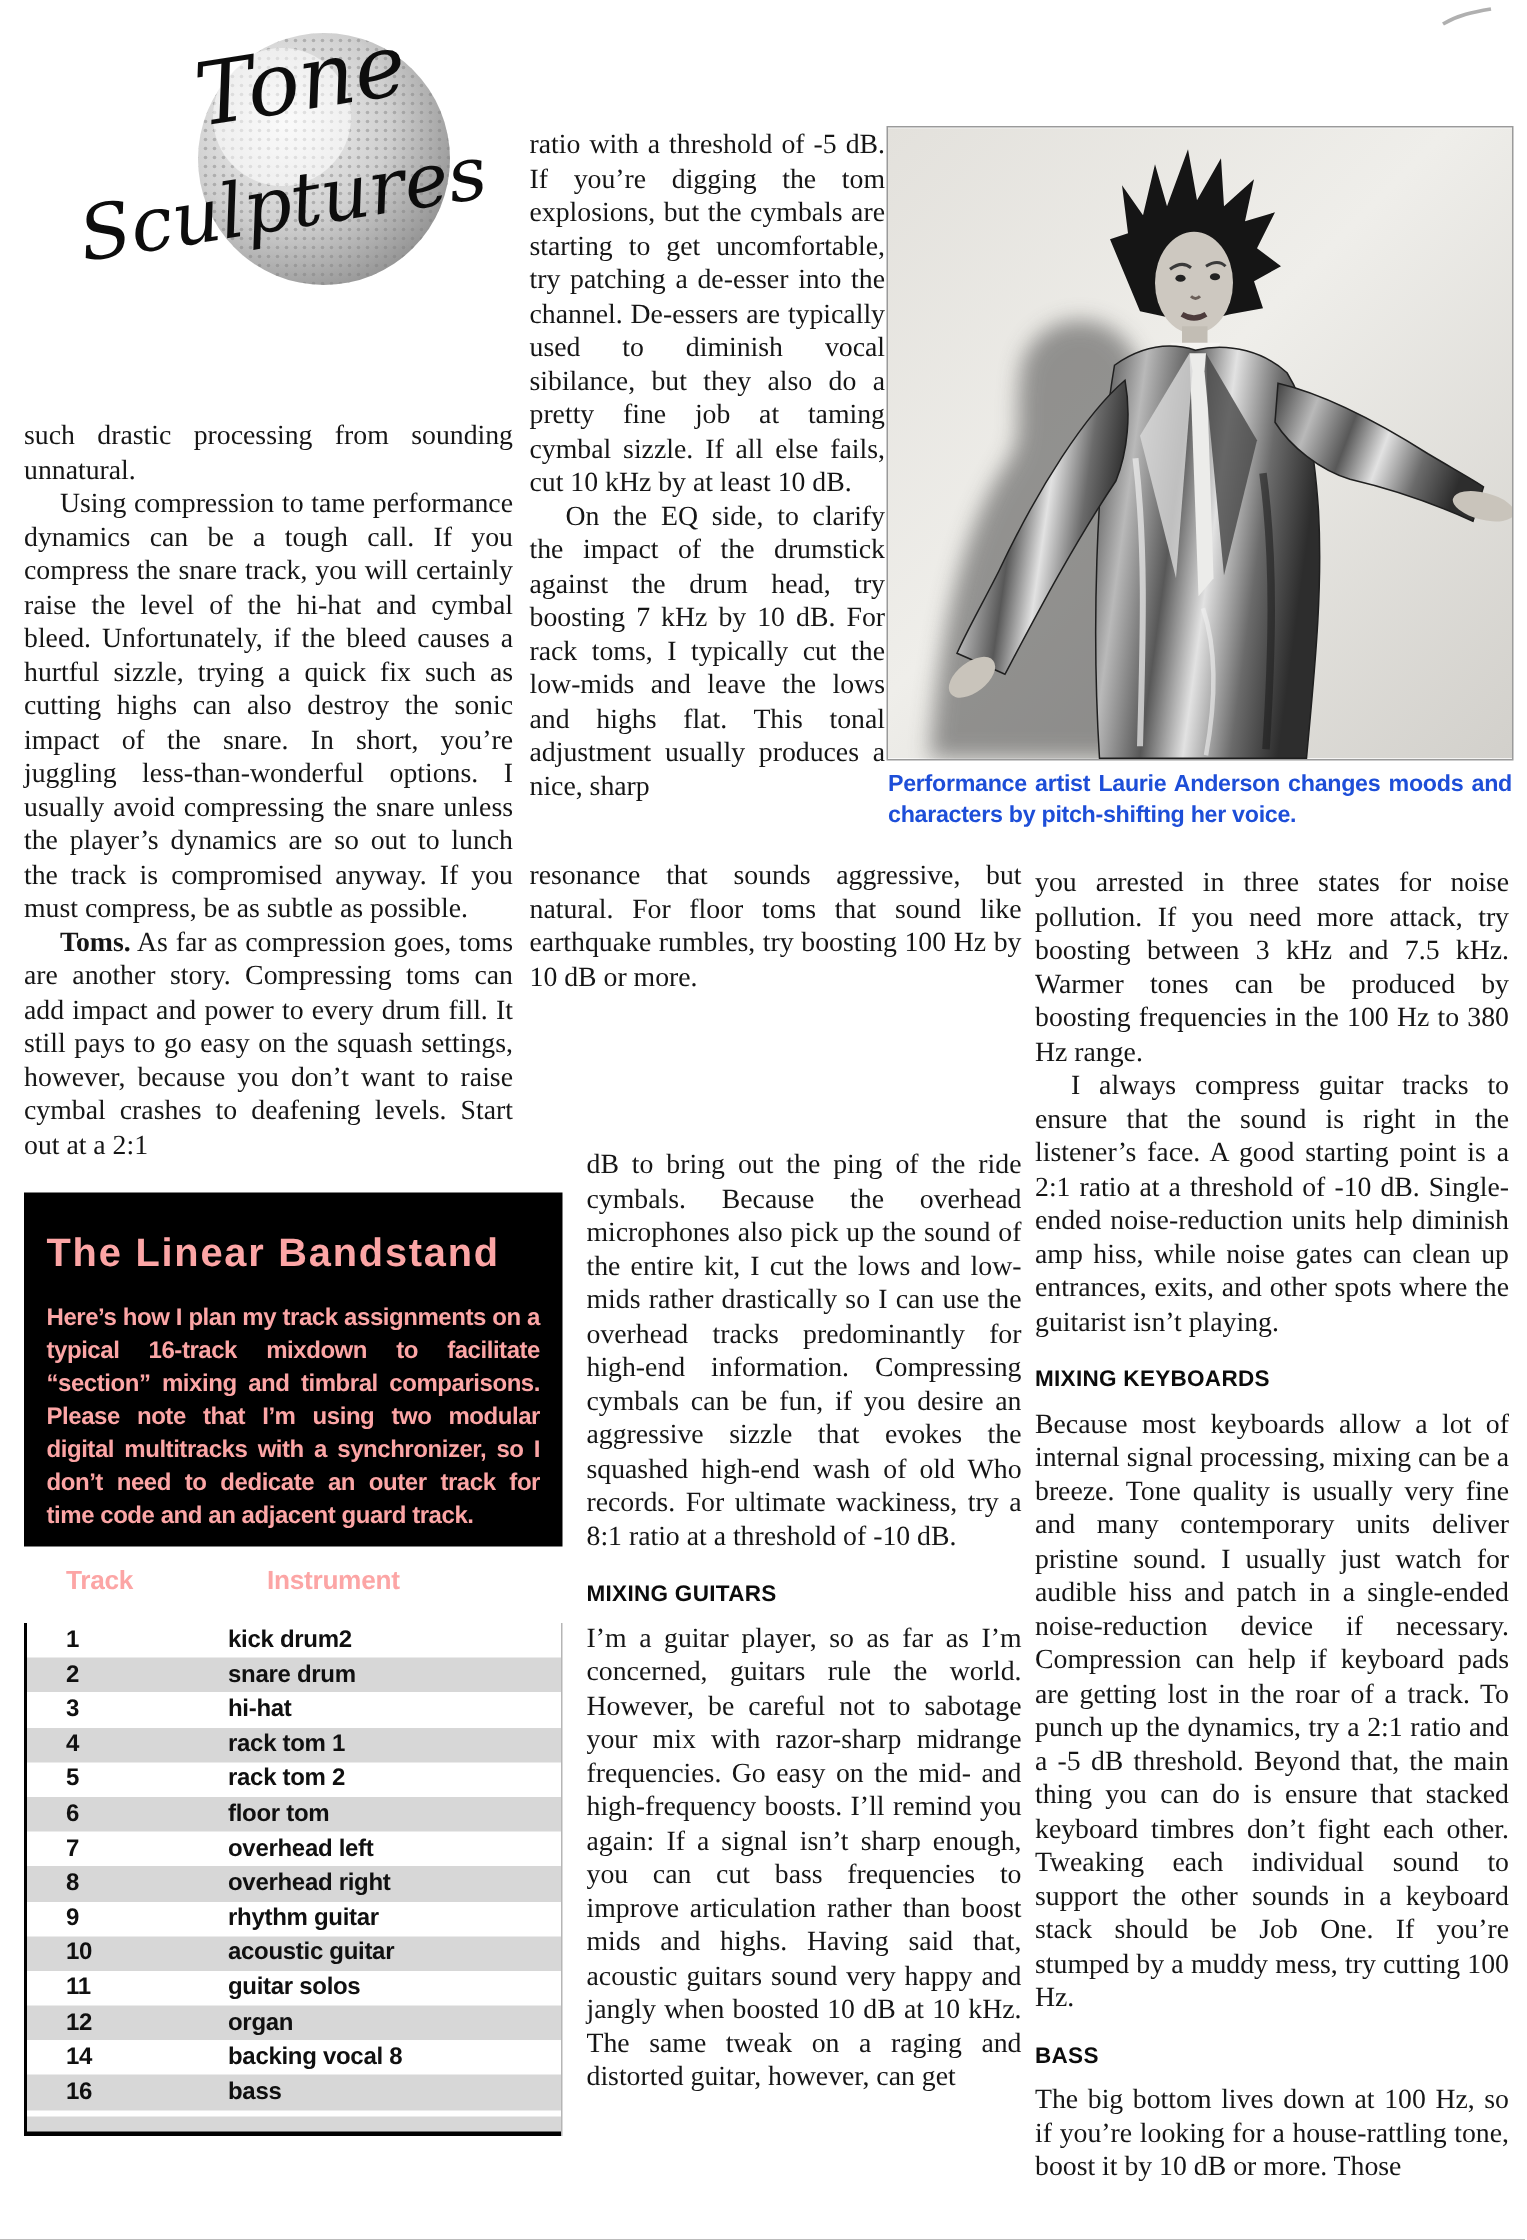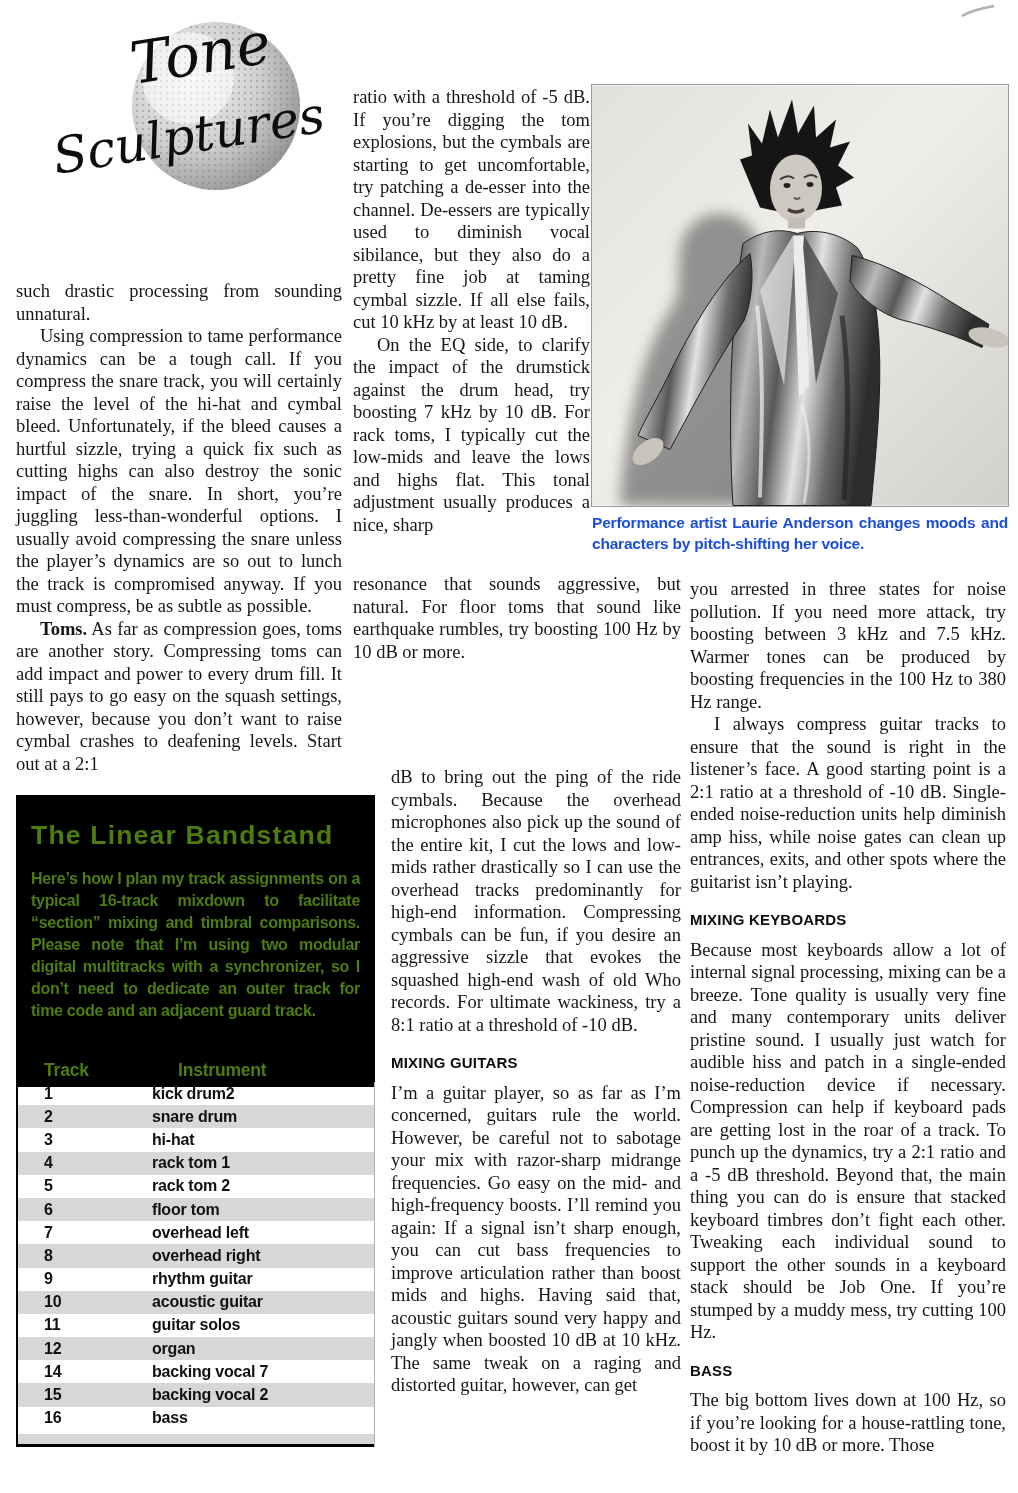--- a/index.html
+++ b/index.html
@@ -39,36 +39,36 @@
   }
   .caption {
     position:absolute; left:592px; top:512px; width:416px;
     font-family:"Liberation Sans", sans-serif; font-weight:bold;
     font-size:15.5px; line-height:21px; letter-spacing:-0.2px;
     text-align:justify; color:#1d4ed8;
   }
 
   
   .sidebar {
-    position:absolute; left:16px; top:795px; width:359px; height:292px;
-    background:#000; color:#4d7c0f; box-sizing:border-box; padding:0 15px;
+    position:absolute; left:16px; top:795px; width:359px; height:236px;
+    background:#000; color:#fca5a5; box-sizing:border-box; padding:0 15px;
     font-family:"Liberation Sans", sans-serif;
   }
   .sidebar-title {
     margin:0; padding-top:25px;
     font-size:26.5px; font-weight:bold; letter-spacing:1.2px;
     white-space:nowrap;
   }
   .sidebar-intro {
     margin:17px 0 0 0;
     font-size:16px; line-height:22px; font-weight:bold;
     letter-spacing:-0.3px; text-align:justify;
   }
   .sidebar-cols {
-    display:flex; margin-top:38px; font-weight:bold; font-size:17.5px;
+    display:flex; margin-top:21px; font-weight:bold; font-size:17.5px;
     letter-spacing:-0.2px;
   }
   .sidebar-cols .c1 { width:134px; padding-left:13px; }
 
   
   .track-table {
     position:absolute; left:16px; top:1082px; width:359px;
     box-sizing:border-box;
     border-left:2px solid #000; border-right:1px solid #b5b5b5;
     font-family:"Liberation Sans", sans-serif;
@@ -265,25 +265,21 @@
     <div class="t-row">
         <span class="t-num">11</span>
         <span class="t-inst">guitar solos</span>
       </div>
     <div class="t-row">
         <span class="t-num">12</span>
         <span class="t-inst">organ</span>
       </div>
     <div class="t-row">
         <span class="t-num">14</span>
-        <span class="t-inst">backing vocal 7</span>
-      </div>
-    <div class="t-row">
-        <span class="t-num">15</span>
-        <span class="t-inst">backing vocal 2</span>
+        <span class="t-inst">backing vocal 8</span>
       </div>
     <div class="t-row">
         <span class="t-num">16</span>
         <span class="t-inst">bass</span>
       </div>
     <div class="t-footer"></div>
   </div>
 
 </div>
 

